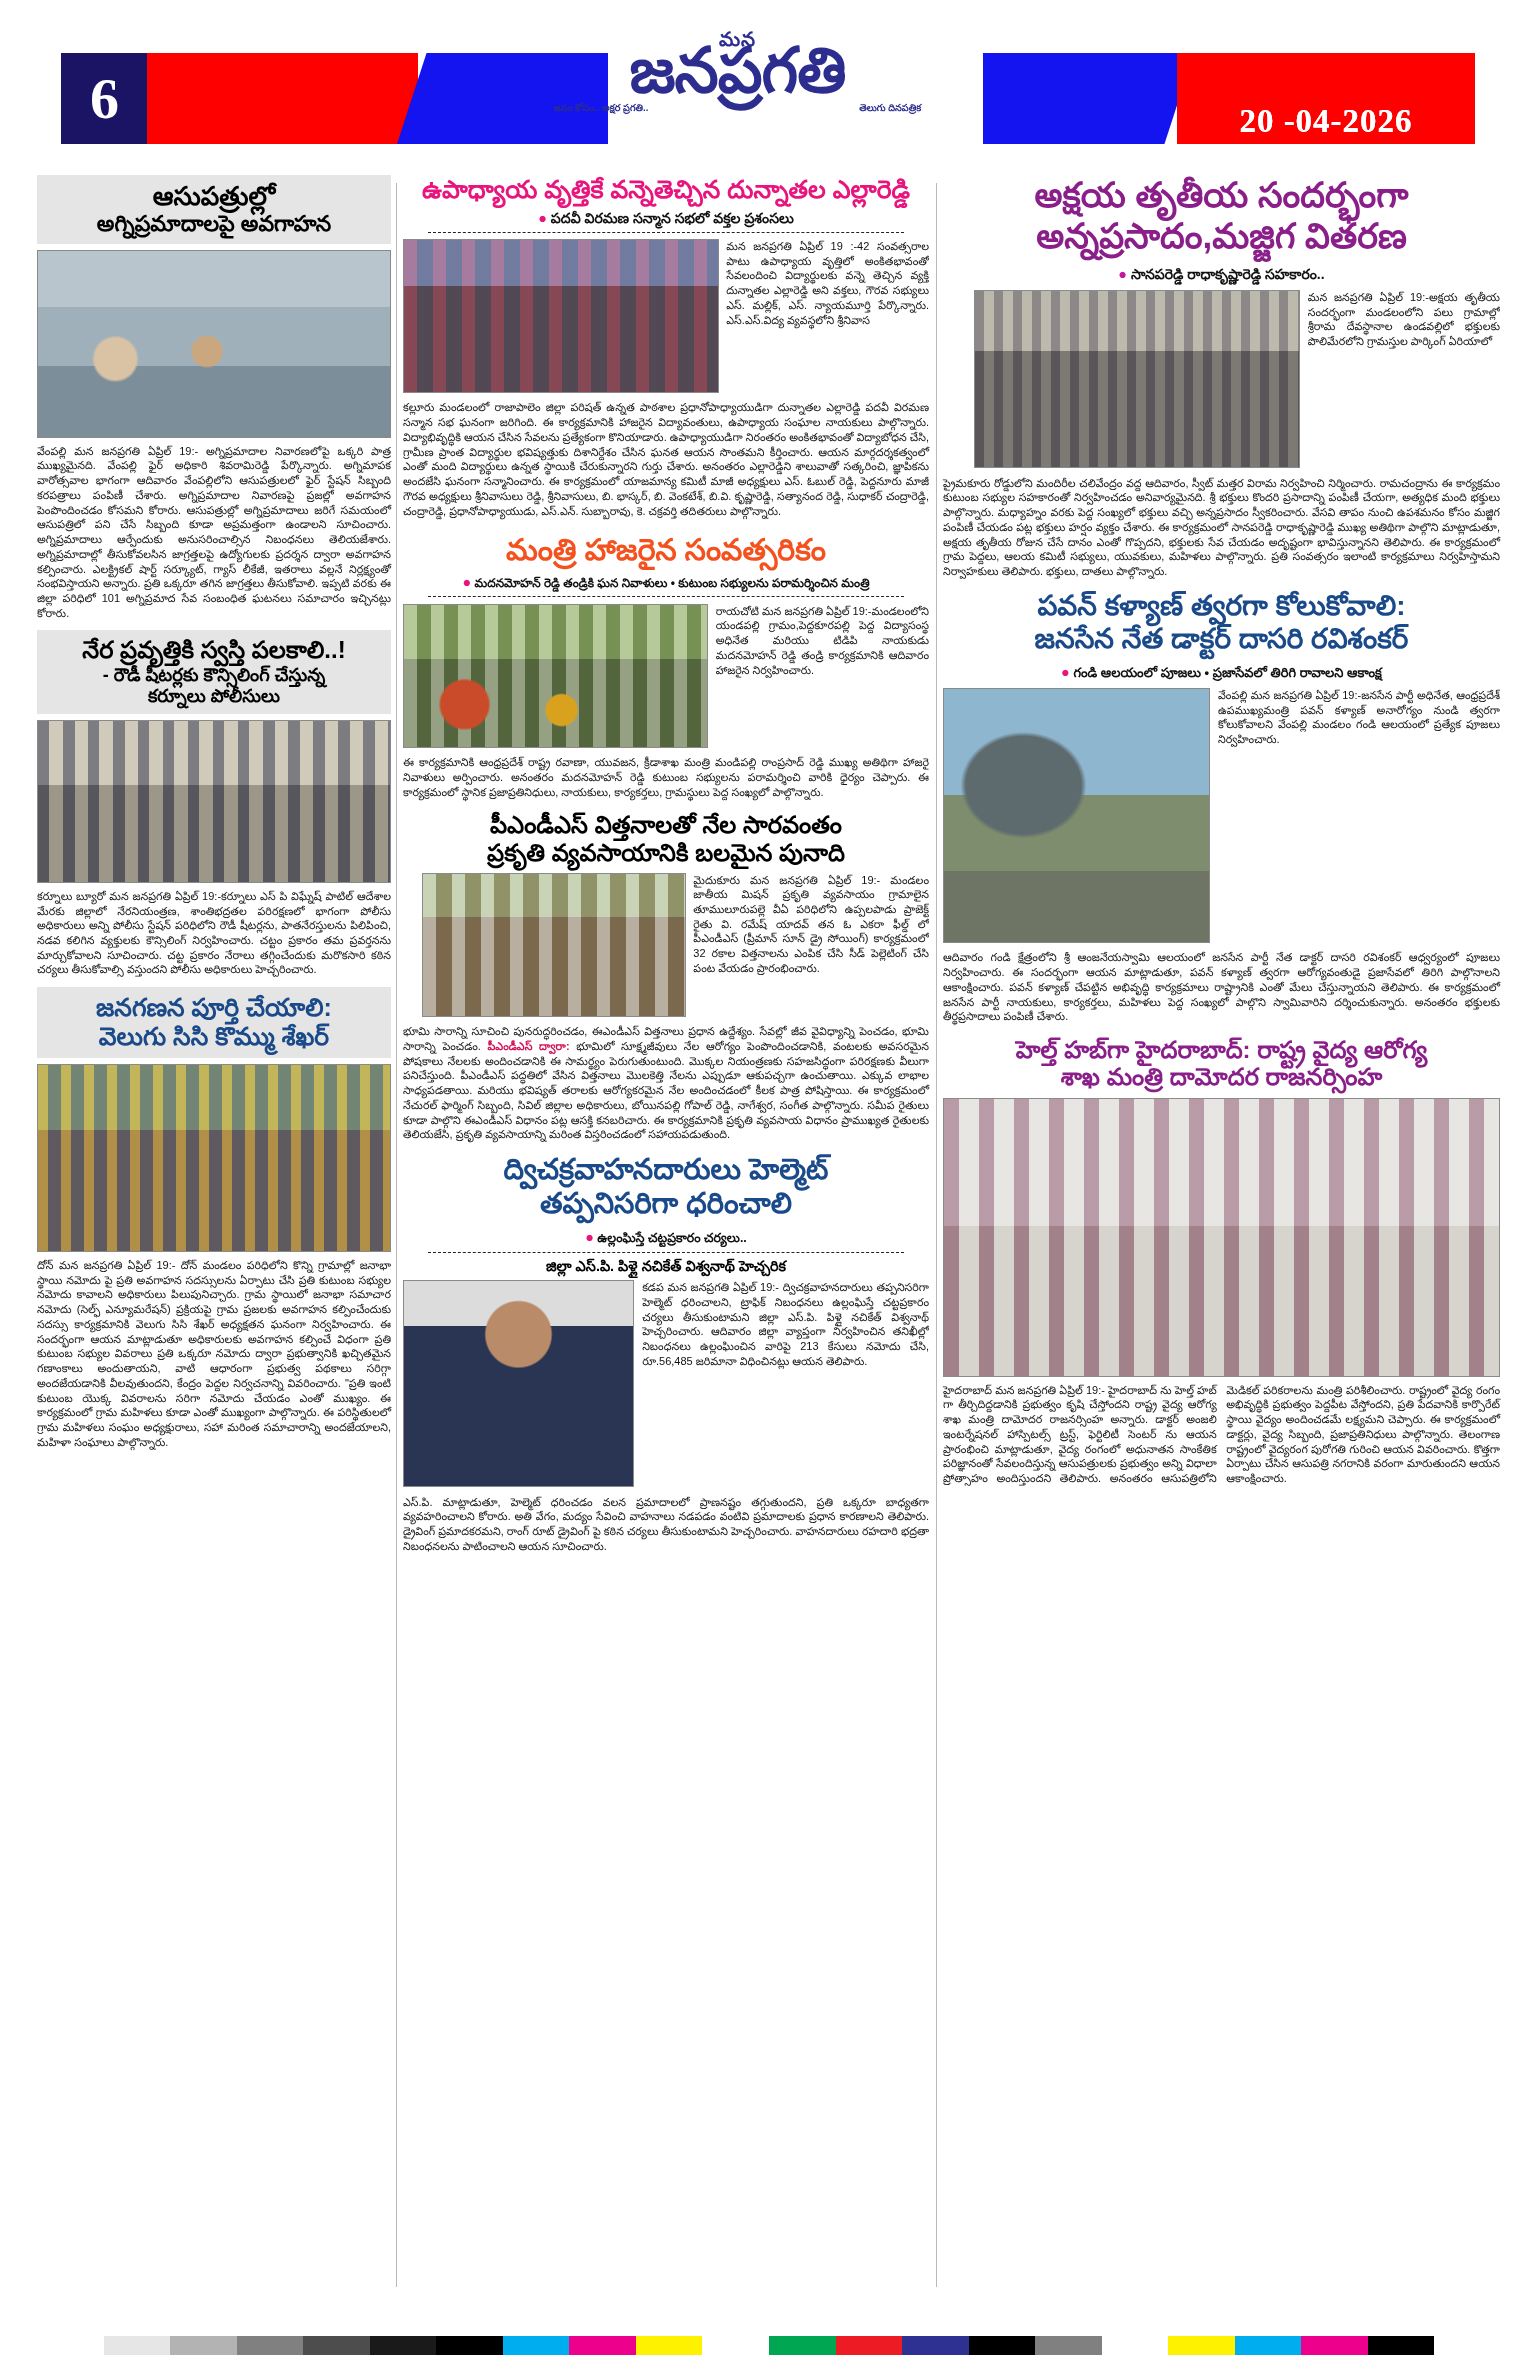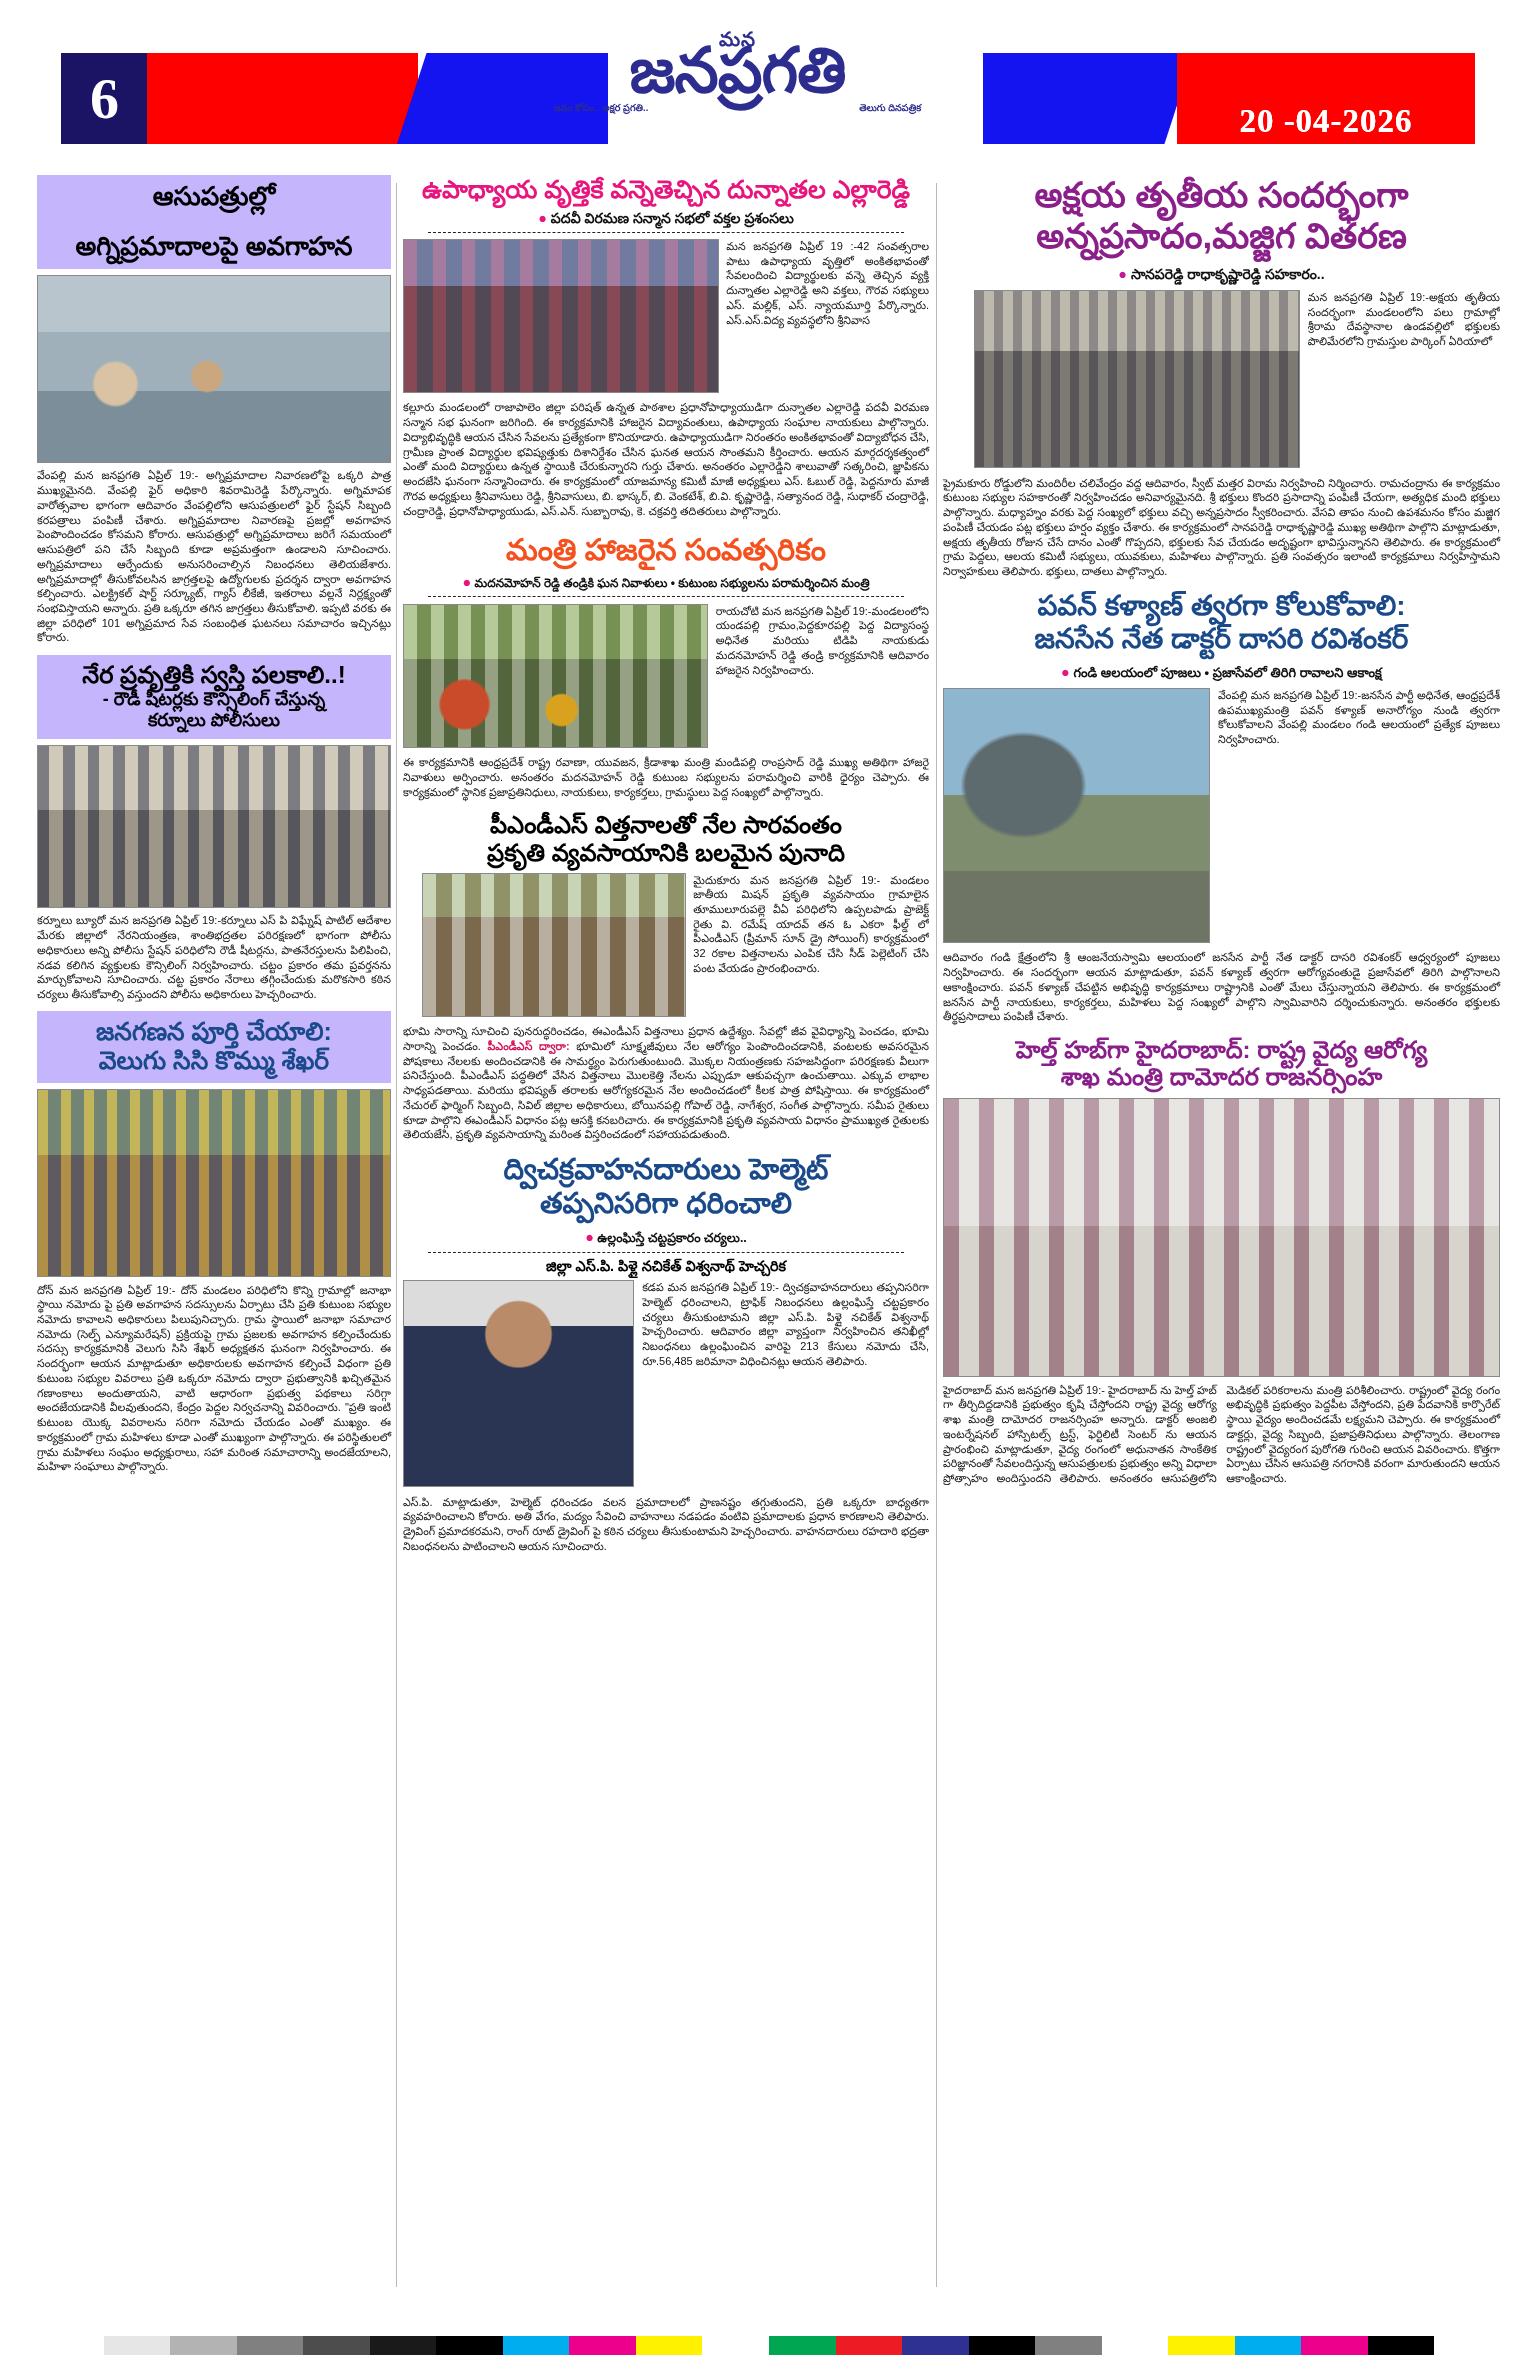--- a/index.html
+++ b/index.html
@@ -52,21 +52,21 @@
 
   
   .col { position:absolute; top:175px; }
   .col-l { left:37px;  width:354px; }
   .col-c { left:403px; width:526px; }
   .col-r { left:943px; width:557px; }
 
   .vrule { position:absolute; top:183px; width:1px; height:2104px; background:#b9b9b9; }
 
   
-  .tile-cream { background:#c4b5fd; padding:5.8px 3.8px 7.7px; }
+  .tile-cream { background:#e5e5e5; padding:5.8px 3.8px 7.7px; }
   .hl {
     text-align:center; font-weight:bold; line-height:1.16;
     font-family:"Liberation Sans", sans-serif;
   }
   .hl-blk   { color:#000; }
   .hl-pink  { color:#e8157e; }
   .hl-purple{ color:#8a1f8a; }
   .hl-orange{ color:#f4511e; }
   .hl-red   { color:#000000; }
   .hl-navy  { color:#1b4a8a; }
@@ -179,21 +179,21 @@
     </div>
   </div>
 
   <div class="vrule" style="left:396px;"></div>
   <div class="vrule" style="left:936px;"></div>
 
   <div class="col col-l">
 
     <div class="tile-cream">
       <div class="hl hl-blk" style="font-size:26px;">ఆసుపత్రుల్లో</div>
-      <div class="hl hl-blk" style="font-size:26px;margin-top:20px;">అగ్నిప్రమాదాలపై అవగాహన</div>
+      <div class="hl hl-blk" style="font-size:22px;">అగ్నిప్రమాదాలపై అవగాహన</div>
     </div>
     <div class="photo ph-hospital" style="height:188px;margin-top:5.8px;"></div>
     <div class="body" style="margin-top:5.8px;">వేంపల్లి మన జనప్రగతి ఏప్రిల్ 19:- అగ్నిప్రమాదాల నివారణలోపై ఒక్కరి పాత్ర ముఖ్యమైనది. వేంపల్లి ఫైర్ అధికారి శివరామిరెడ్డి పేర్కొన్నారు. అగ్నిమాపక వారోత్సవాల భాగంగా ఆదివారం వేంపల్లిలోని ఆసుపత్రులలో ఫైర్ స్టేషన్ సిబ్బంది కరపత్రాలు పంపిణీ చేశారు. అగ్నిప్రమాదాల నివారణపై ప్రజల్లో అవగాహన పెంపొందించడం కోసమని కోరారు. ఆసుపత్రుల్లో అగ్నిప్రమాదాలు జరిగే సమయంలో ఆసుపత్రిలో పని చేసే సిబ్బంది కూడా అప్రమత్తంగా ఉండాలని సూచించారు. అగ్నిప్రమాదాలు ఆర్పేందుకు అనుసరించాల్సిన నిబంధనలు తెలియజేశారు. అగ్నిప్రమాదాల్లో తీసుకోవలసిన జాగ్రత్తలపై ఉద్యోగులకు ప్రదర్శన ద్వారా అవగాహన కల్పించారు. ఎలక్ట్రికల్ షార్ట్ సర్క్యూట్, గ్యాస్ లీకేజీ, ఇతరాలు వల్లనే నిర్లక్ష్యంతో సంభవిస్తాయని అన్నారు. ప్రతి ఒక్కరూ తగిన జాగ్రత్తలు తీసుకోవాలి. ఇప్పటి వరకు ఈ జిల్లా పరిధిలో 101 అగ్నిప్రమాద సేవ సంబంధిత ఘటనలు సమాచారం ఇచ్చినట్లు కోరారు.</div>
 
     <div class="tile-cream" style="margin-top:9.6px;">
       <div class="hl hl-blk" style="font-size:24px;">నేర ప్రవృత్తికి స్వస్తి పలకాలి..!</div>
       <div class="hl hl-blk" style="font-size:18px;margin-top:1px;">- రౌడీ షీటర్లకు కౌన్సిలింగ్ చేస్తున్న</div>
       <div class="hl hl-blk" style="font-size:18px;">కర్నూలు పోలీసులు</div>
     </div>
     <div class="photo ph-police" style="height:163px;margin-top:5.8px;"></div>

